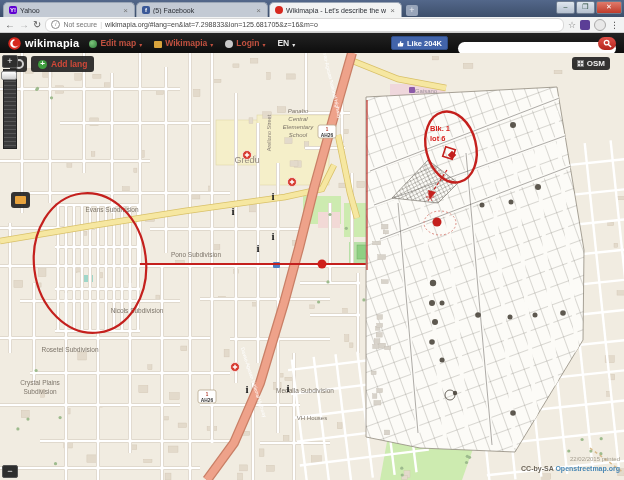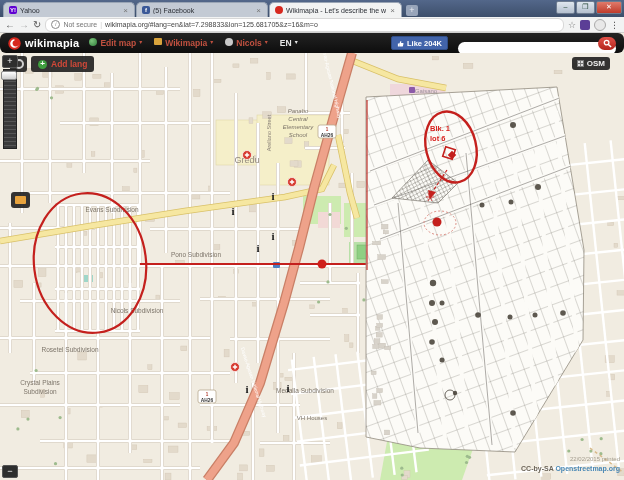--- a/index.html
+++ b/index.html
@@ -39,23 +39,23 @@
   #url{white-space:nowrap;color:#444;}
   #star{color:#777;font-size:9px;}
   .ext{width:10px;height:10px;border-radius:2px;font-size:7px;font-weight:bold;color:#fff;
     display:flex;align-items:center;justify-content:center;}
   .ext.v{background:#5b3e96;}
   .ext.o{background:#e8e8e8;border:1px solid #aaa;border-radius:50%;}
   #menudots{color:#555;font-size:9px;}
   
   #wmheader{position:absolute;left:0;top:33px;width:624px;height:20px;
     background:linear-gradient(#232323,#0d0d0d);display:flex;align-items:center;padding:0 8px;
-    box-sizing:border-box;gap:10px;border-radius:6px;}
+    box-sizing:border-box;gap:10px;}
   #brand{display:flex;align-items:center;gap:4px;color:#fff;font-weight:bold;font-size:11px;letter-spacing:.2px;}
-  .menu{display:flex;align-items:flex-start;gap:3px;font-size:8.5px;font-weight:bold;color:#c0503f;}
+  .menu{display:flex;align-items:flex-end;gap:3px;font-size:8.5px;font-weight:bold;color:#c0503f;}
   .menu .caret{font-size:6px;}
   .menu.en{color:#e8e8e8;}
   .micon{width:8px;height:8px;border-radius:50%;}
   .micon.globe{background:radial-gradient(circle at 35% 35%,#7cc47c,#2f7d3a);}
   .micon.folder{background:#d9a43c;border-radius:1px;height:7px;}
   .micon.user{background:#c9c9c9;}
   #hdr-spacer{flex:1;}
   #likebtn{display:flex;align-items:center;gap:3px;background:#4264aa;border:1px solid #2f4d88;
     border-radius:2px;height:12px;padding:0 5px;color:#fff;font-size:7.5px;font-weight:bold;}
   #searchwrap{position:relative;width:158px;height:13px;}
@@ -154,21 +154,21 @@
           <span>Edit map</span>
           <span class="caret">▾</span>
         </div>
         <div class="menu">
           <span class="micon folder"></span>
           <span>Wikimapia</span>
           <span class="caret">▾</span>
         </div>
         <div class="menu">
           <span class="micon user"></span>
-          <span>Nicols</span>
+          <span>Login</span>
           <span class="caret">▾</span>
         </div>
         <div class="menu en">
           <span>EN</span>
           <span class="caret">▾</span>
         </div>
       </div>
     <div id="hdr-spacer"></div>
     <div id="likebtn">
       <svg width="7" height="7" viewBox="0 0 8 8">

